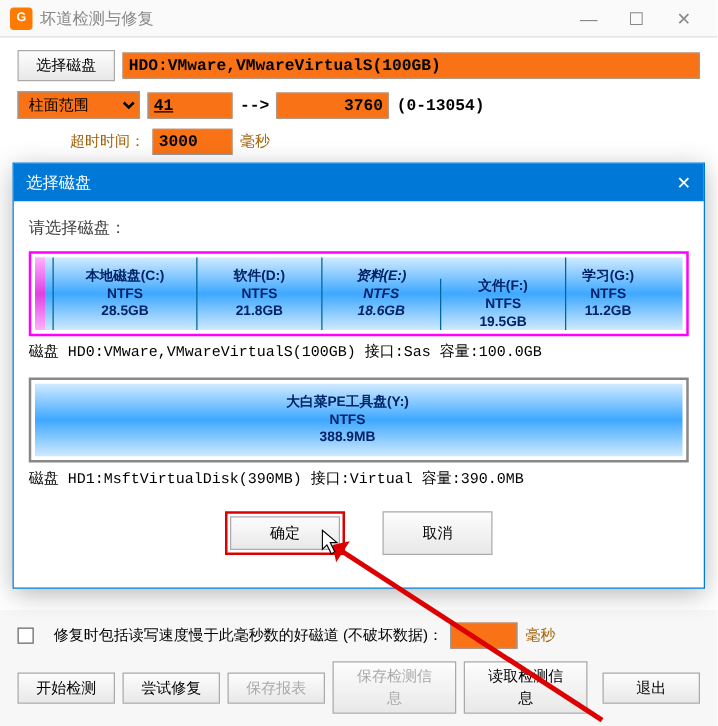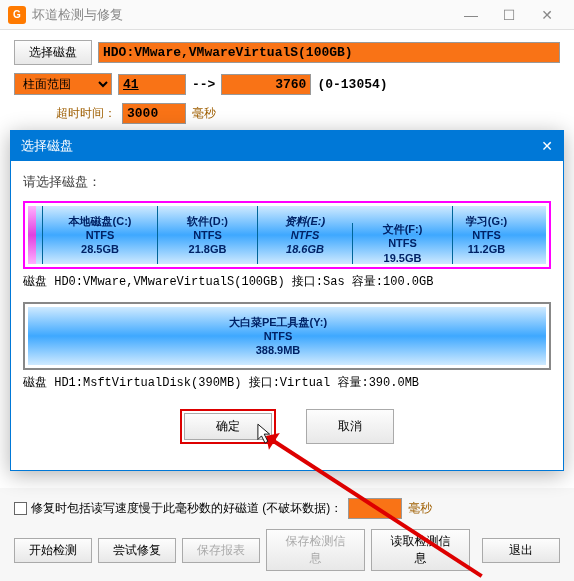--- a/index.html
+++ b/index.html
@@ -10,21 +10,21 @@
 .titlebar .title { color: #888; font-size: 13px; flex: 1; font-family: Liberation Serif, serif; }
 .titlebar .wbtn { width: 38px; height: 28px; display: flex; align-items: center; justify-content: center; color: #888; font-size: 14px; }
 
 .content { padding: 10px 14px; }
 .row { display: flex; align-items: center; margin-bottom: 8px; gap: 6px; }
 .btn { background: linear-gradient(#fdfdfd,#e8e8e8); border: 1px solid #aaa; padding: 3px 14px; font-size: 12px; min-width: 78px; text-align: center; }
 .btn:disabled { color: #aaa; }
 .input { border: 1px solid #999; padding: 2px 4px; font-size: 12px; background: #f97316; font-family: monospace; }
 .label { font-size: 12px; color: #a16207; }
 .mono { font-family: "Courier New", monospace; font-weight: bold; font-size: 13px; }
-.checkbox { display: flex; align-items: center; gap: 4px; }
+.checkbox { display: flex; align-items: center; gap: 16px; }
 .checkbox .cb { width: 13px; height: 13px; border: 1px solid #666; background: #fff; }
 
 .modal-overlay { position: absolute; left: 10px; top: 130px; width: 554px; background: #fff; border: 1px solid #0078d7; box-shadow: 0 4px 20px rgba(0,0,0,0.3); z-index: 10; }
 .modal-title { background: #0078d7; color: #fff; padding: 6px 10px; font-size: 13px; display: flex; justify-content: space-between; align-items: center; }
 .modal-title .close { color: #fff; font-size: 14px; cursor: pointer; }
 .modal-body { padding: 12px; }
 .prompt { color: #404040; font-size: 13px; margin-bottom: 10px; }
 
 .disk-outer { border: 2px solid #ff00ff; padding: 3px; margin-bottom: 4px; }
 .disk-outer.gray { border-color: #888; }

